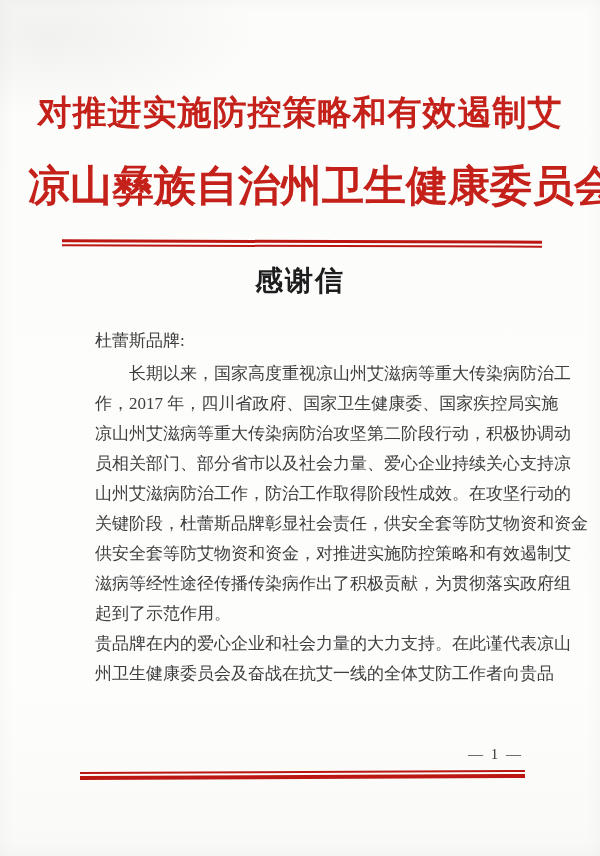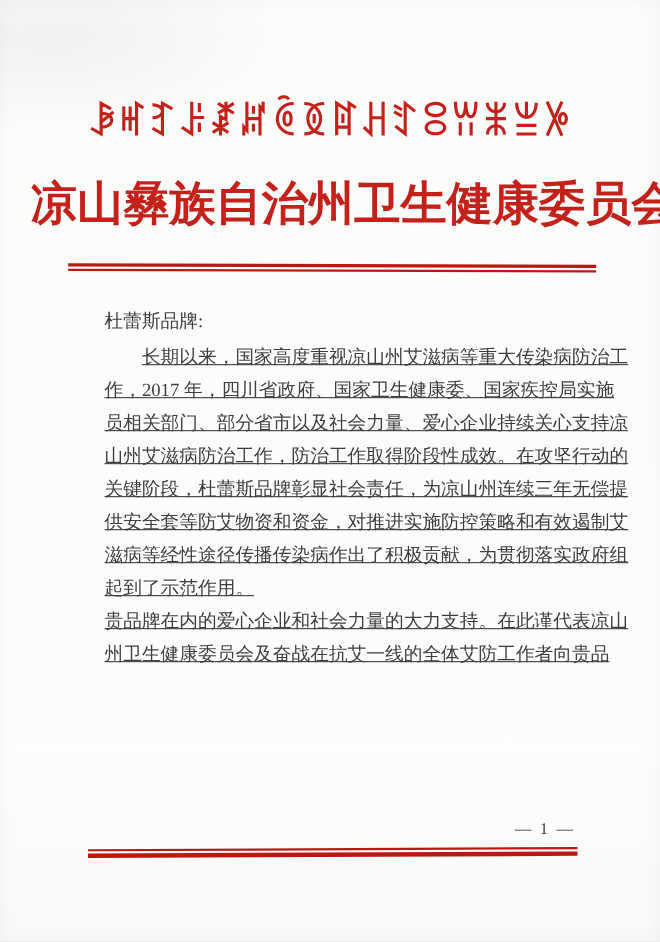--- a/index.html
+++ b/index.html
@@ -50,21 +50,21 @@
     color:var(--title-ink,#1d1d1d);
     letter-spacing:2px;
   }
   
   .letter-body{
     margin:30px 62px 0 95px;
     color:var(--ink,#3e3e3e);
     font-size:17px;
   }
   .salutation{ line-height:30px; margin-bottom:3px; }
-  .para{ margin:0;text-decoration:underline; }
+  .para{ margin:0; }
   .line{
     line-height:30px;
     text-align:justify;
     text-align-last:justify;
     white-space:nowrap;
   }
   .line.first{ text-indent:2em; }
   .line.endstop{ text-align-last:left; white-space:normal; }
   
   .page-number{
@@ -82,38 +82,40 @@
   }
   .footer-rule .r-thin{display:block;height:1.5px;background:var(--rule-red,#bc1712);}
   .footer-rule .r-thick{display:block;height:3.5px;margin-top:2.5px;background:var(--rule-red,#bc1712);}
 </style>
 </head>
 <body>
 
 <div class="page">
 
   <header>
-    <div class="yi-title">ꆃꎭꆈꌠꊨꏦꏱꅉꍏꃅꄸꈯꀕꂓꁈꉼ</div>
+    <div class="yi-title">对推进实施防控策略和有效遏制艾</div>
     <div class="cn-title">凉山彝族自治州卫生健康委员会</div>
     <div class="head-rule">
       <span class="r-thick"></span>
       <span class="r-thin"></span>
     </div>
   </header>
 
+  <h1 class="doc-title">感谢信</h1>
 
   <main class="letter-body">
     <div class="salutation">杜蕾斯品牌:</div>
     <div class="paragraphs">
         <div class="para">
           <div class="line first">长期以来，国家高度重视凉山州艾滋病等重大传染病防治工</div>
           <div class="line">作，2017 年，四川省政府、国家卫生健康委、国家疾控局实施</div>
+          <div class="line">凉山州艾滋病等重大传染病防治攻坚第二阶段行动，积极协调动</div>
           <div class="line">员相关部门、部分省市以及社会力量、爱心企业持续关心支持凉</div>
           <div class="line">山州艾滋病防治工作，防治工作取得阶段性成效。在攻坚行动的</div>
-          <div class="line">关键阶段，杜蕾斯品牌彰显社会责任，为凉山州连续三年无偿提</div>
+          <div class="line">关键阶段，杜蕾斯品牌彰显社会责任，供安全套等防艾物资和资金</div>
           <div class="line">供安全套等防艾物资和资金，对推进实施防控策略和有效遏制艾</div>
           <div class="line">滋病等经性途径传播传染病作出了积极贡献，为贯彻落实政府组</div>
           <div class="line endstop">起到了示范作用。</div>
         </div>
         <div class="para">
           <div class="line">贵品牌在内的爱心企业和社会力量的大力支持。在此谨代表凉山</div>
           <div class="line">州卫生健康委员会及奋战在抗艾一线的全体艾防工作者向贵品</div>
         </div>
       </div>
   </main>

